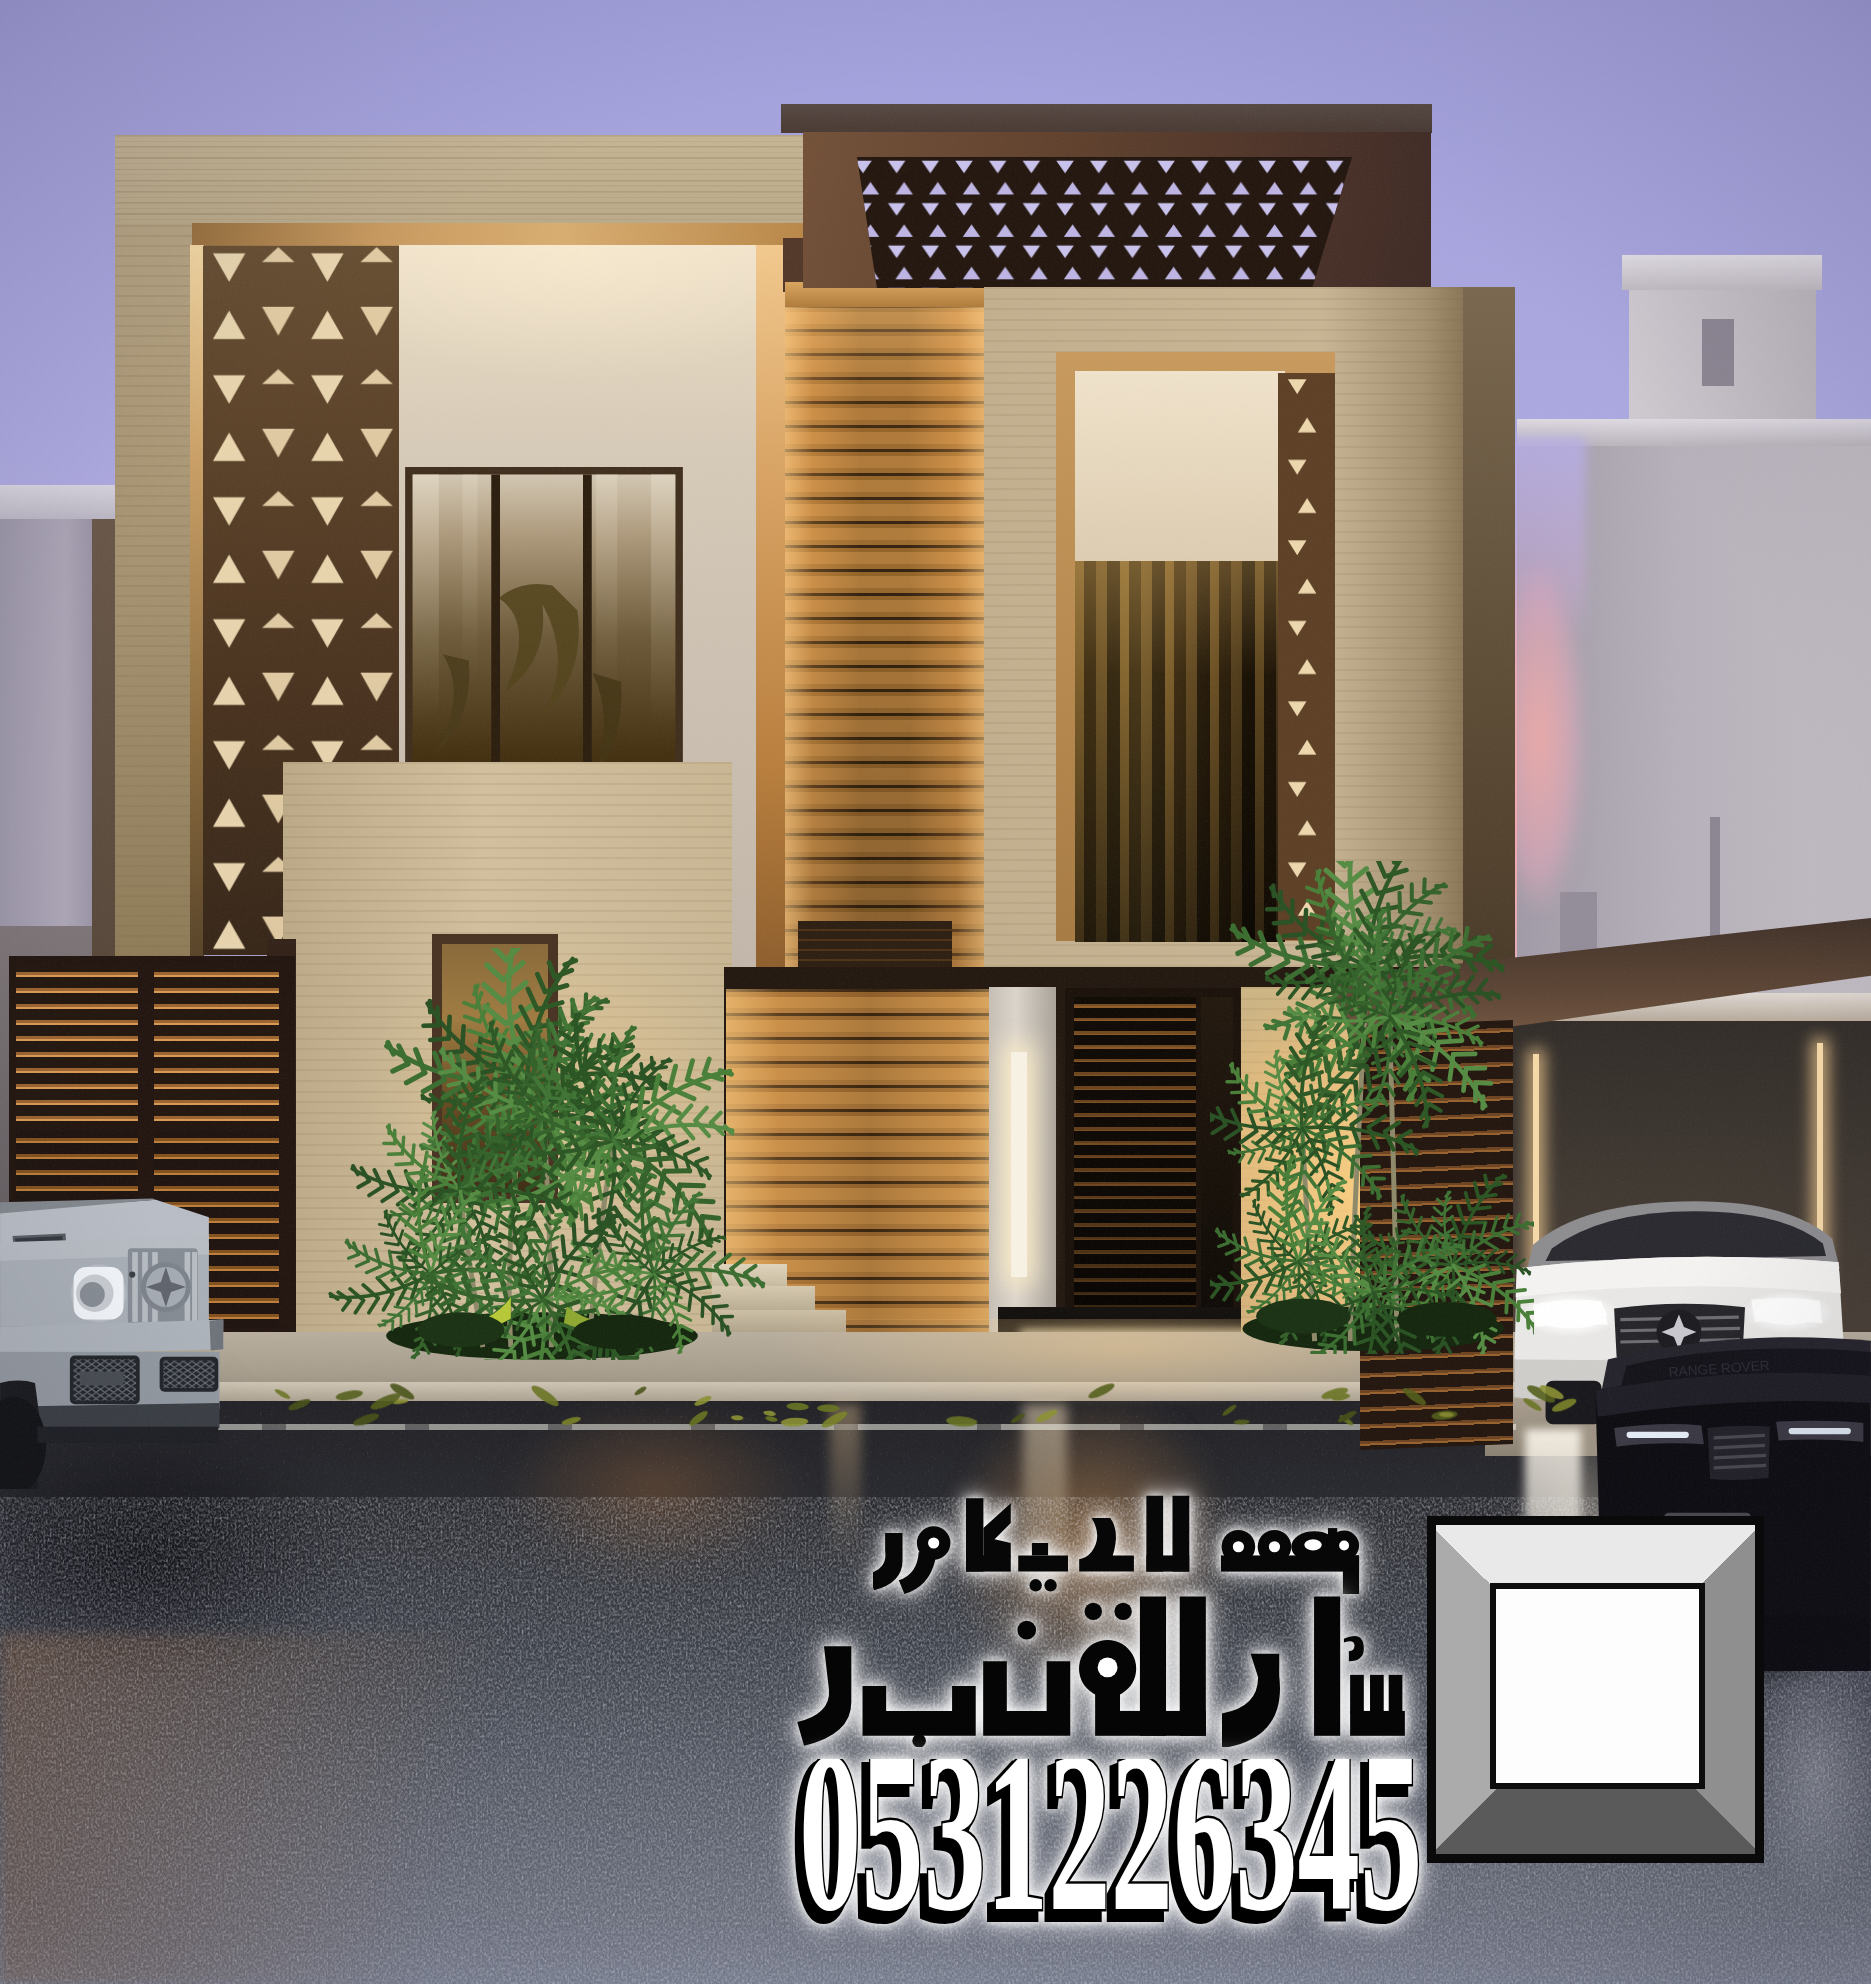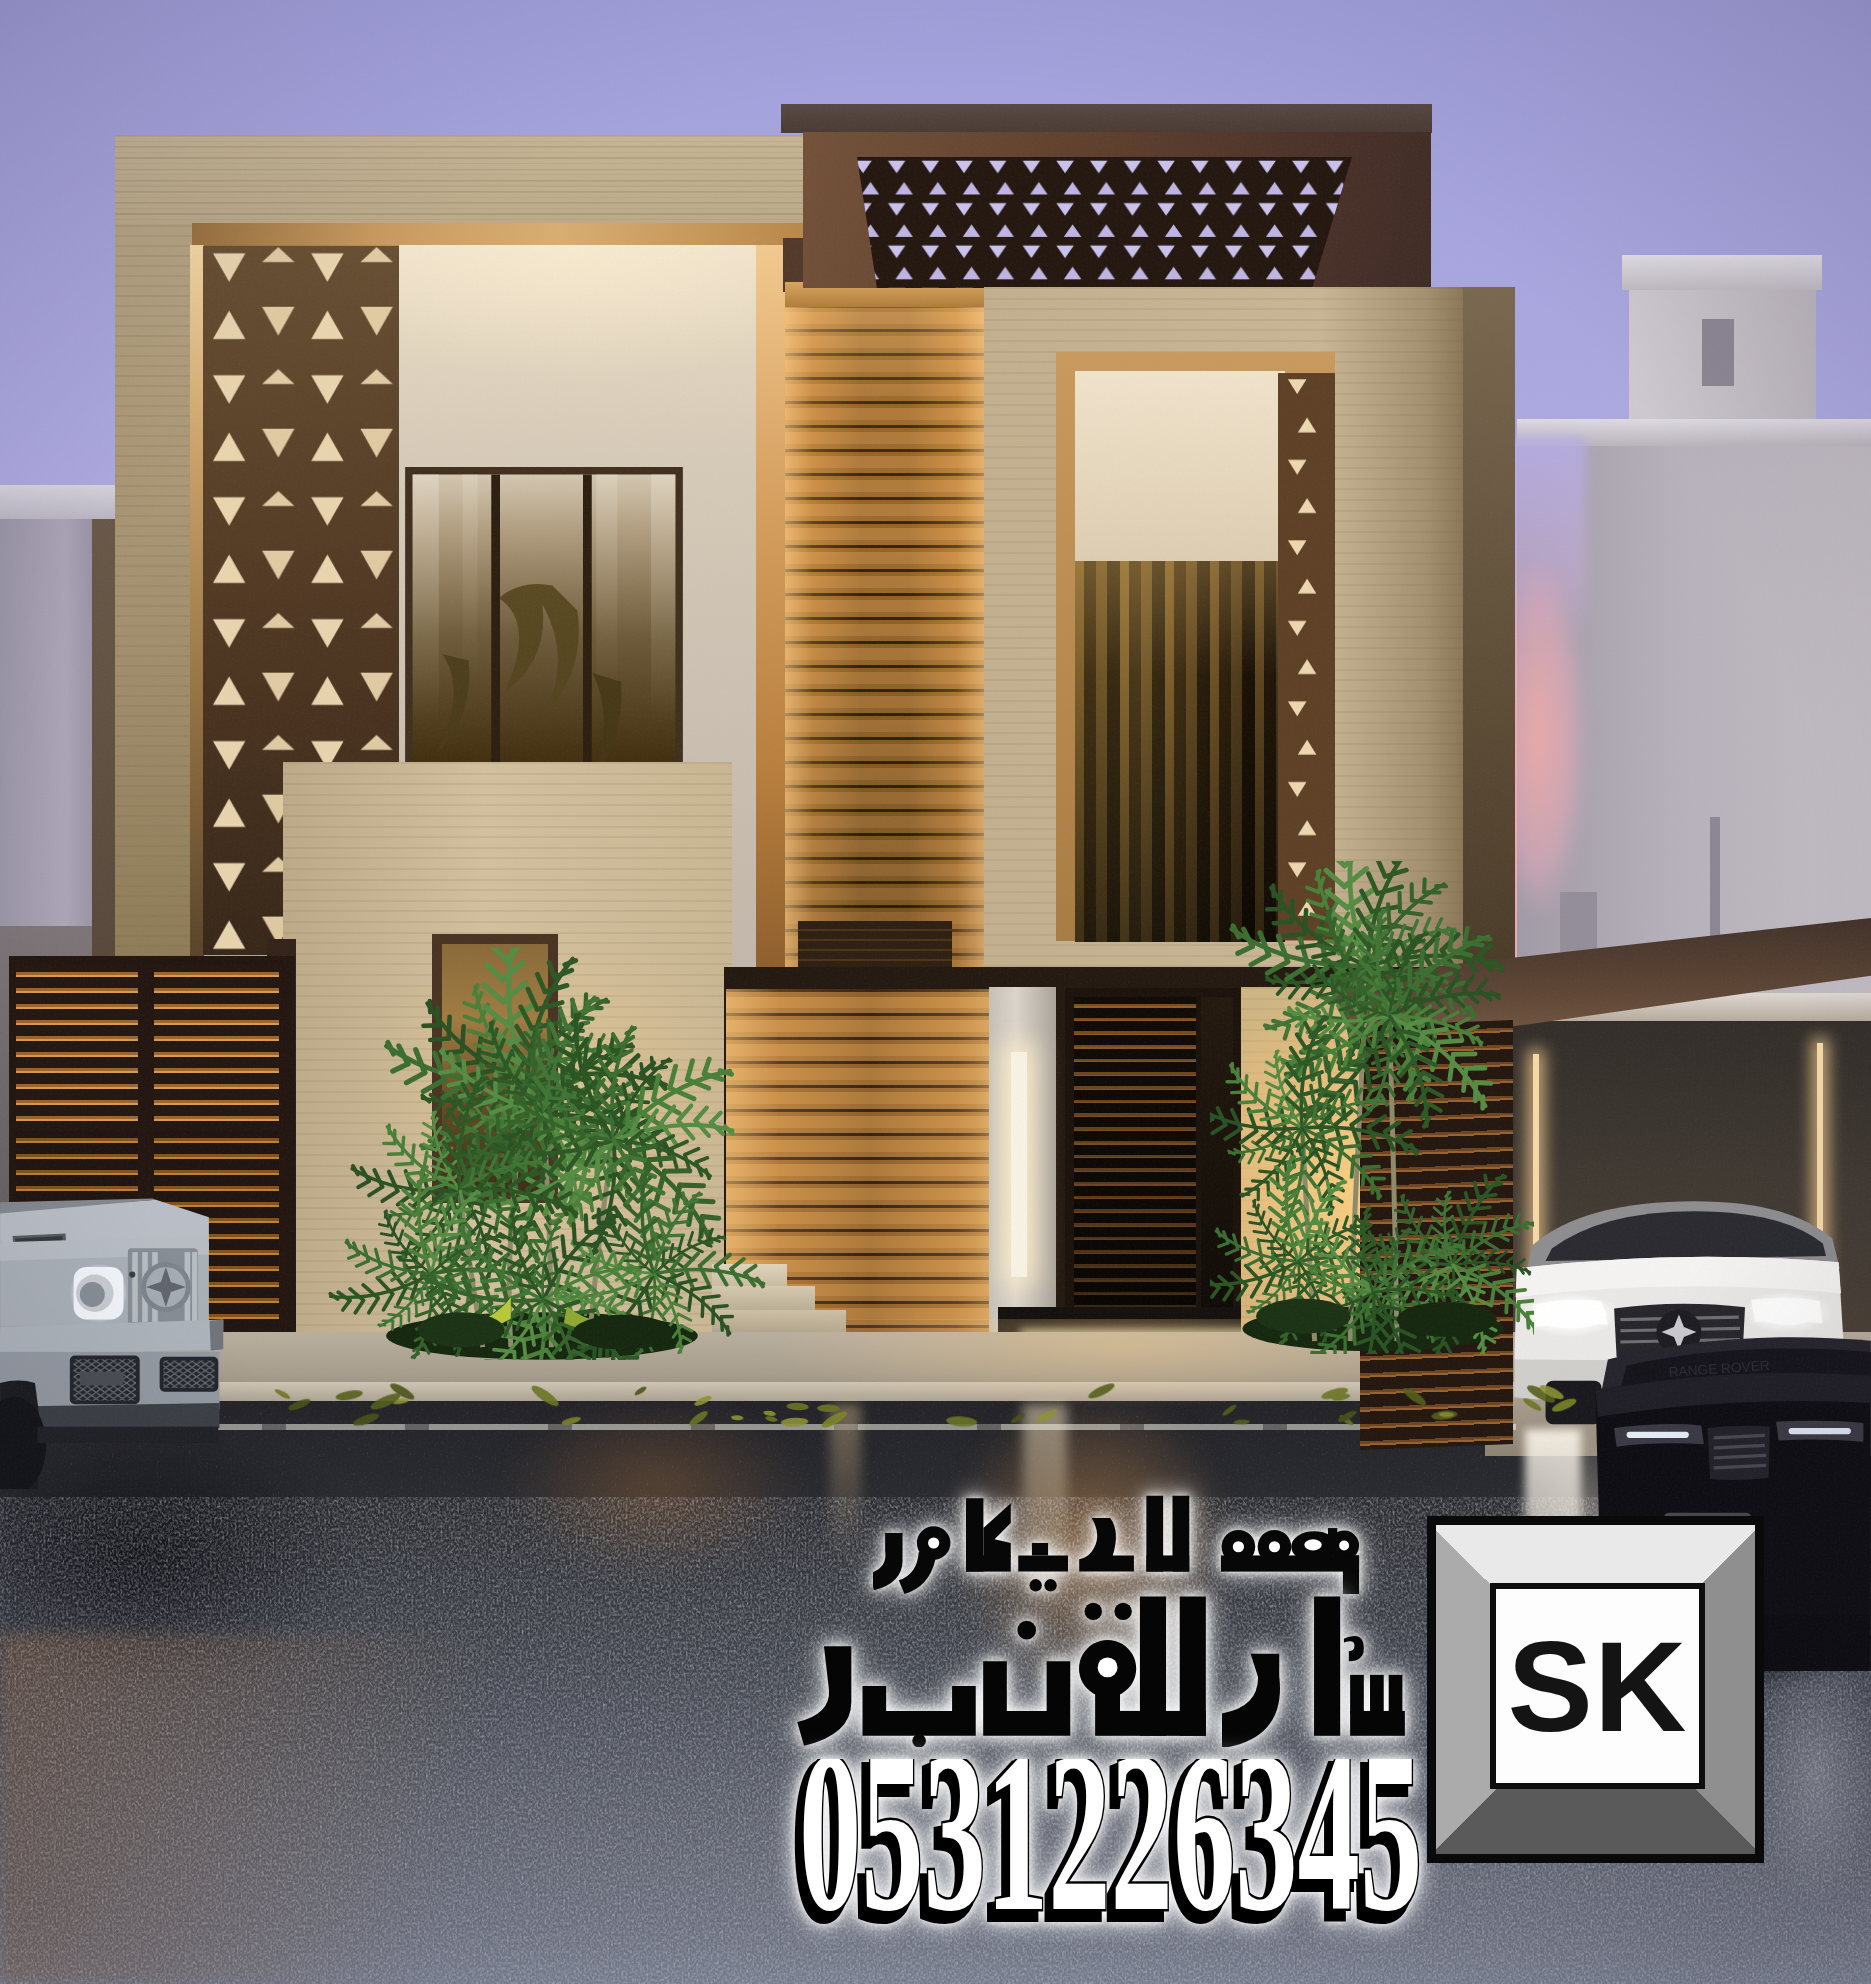--- a/index.html
+++ b/index.html
@@ -669,14 +669,13 @@
     </svg>
 
 <svg class="abs" id="phone" style="z-index:40;left:790px;top:1759px;filter:drop-shadow(0 0 5px #fff) drop-shadow(0 0 11.2px rgba(255,255,255,.85))" width="686" height="187" viewBox="0 0 1100 300">
 <text x="4" y="254" font-family="Liberation Serif" font-weight="bold" font-size="368" fill="#000" stroke="#000" stroke-width="16" textLength="1000" lengthAdjust="spacingAndGlyphs">0531226345</text>
 <text x="14" y="240" font-family="Liberation Serif" font-weight="bold" font-size="368" fill="#fff" stroke="#000" stroke-width="8" paint-order="stroke" textLength="1000" lengthAdjust="spacingAndGlyphs">0531226345</text>
 </svg>
 
 <div class="abs" style="z-index:41;left:1427px;top:1516px;width:337px;height:347px;background:#0a0a0a"></div>
 <div class="abs" style="z-index:41;left:1436px;top:1525px;width:319px;height:329px;background:conic-gradient(from 45deg,#8f8f8f 0 90deg,#5a5a5a 90deg 180deg,#ababab 180deg 270deg,#e9e9e9 270deg 360deg)"></div>
 <div class="abs" style="z-index:41;left:1490px;top:1583px;width:215px;height:206px;background:#fdfdfd;border:6.2px solid #0d0d0d;box-sizing:border-box"></div>
-<div class="abs" style="z-index:41;left:1490px;top:1583px;width:215px;height:206px;display:flex;align-items:center;justify-content:center;font-family:'Liberation Sans',sans-serif;font-weight:bold;font-size:128px;color:#141414;letter-spacing:1.2px">SK</div>
 </div>
 
 </body></html>

